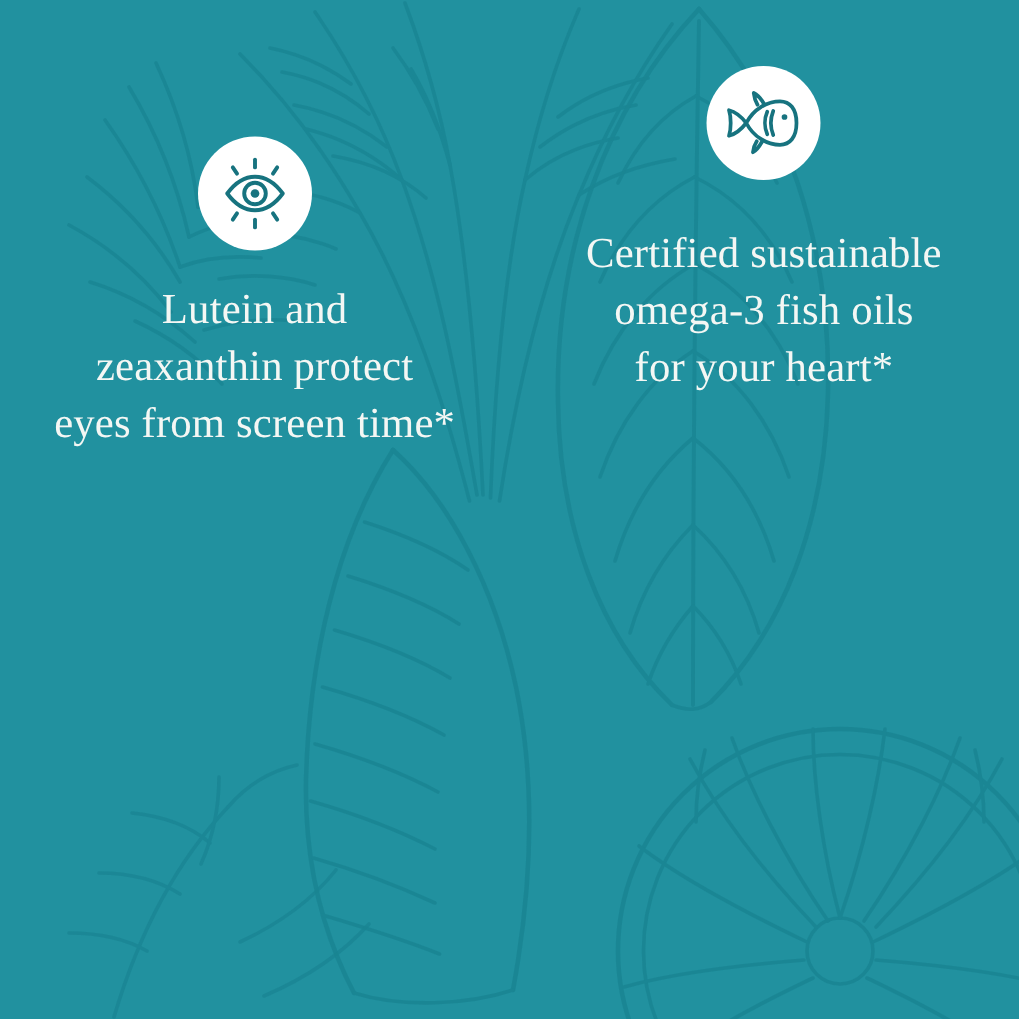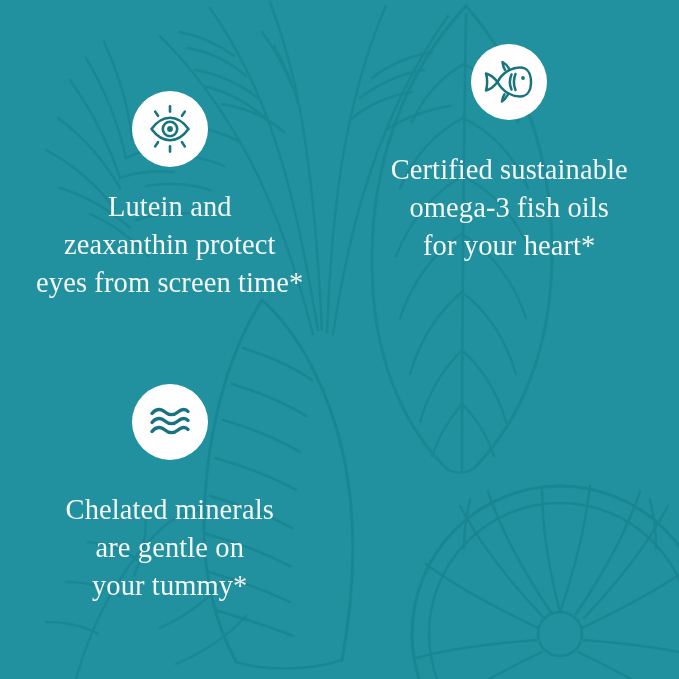--- a/index.html
+++ b/index.html
@@ -219,29 +219,15 @@
             <path d="M33.5 19 C31.5 24 31.5 30 33.5 35"></path>
             <circle cx="41" cy="23" r="1.9" fill="#17737f" stroke="none"></circle>
           </svg>
         </span>
       </div>
       <div class="benefit-text">Certified sustainable
 omega-3 fish oils
 for your heart*</div>
     </div>
 
-    <div class="benefit-cell cell-bottom cell-right">
-      <div class="icon-badge">
-        <span>
-          <svg width="52" height="52" viewBox="0 0 52 52" fill="none" stroke="#17737f" stroke-width="3.4" stroke-linecap="round" stroke-linejoin="round">
-            <path d="M8 17.5 C12 12.5 17 12.5 21 16 C25 19.5 30 19.5 34 16 C38 12.5 42 13 44 15.5"></path>
-            <path d="M8 26.5 C12 21.5 17 21.5 21 25 C25 28.5 30 28.5 34 25 C38 21.5 42 22 44 24.5"></path>
-            <path d="M8 35.5 C12 30.5 17 30.5 21 34 C25 37.5 30 37.5 34 34 C38 30.5 42 31 44 33.5"></path>
-          </svg>
-        </span>
-      </div>
-      <div class="benefit-text">Chelated minerals
-are gentle on
-your tummy*</div>
-    </div>
 
   </div>
 </div>
 
 </body></html>

